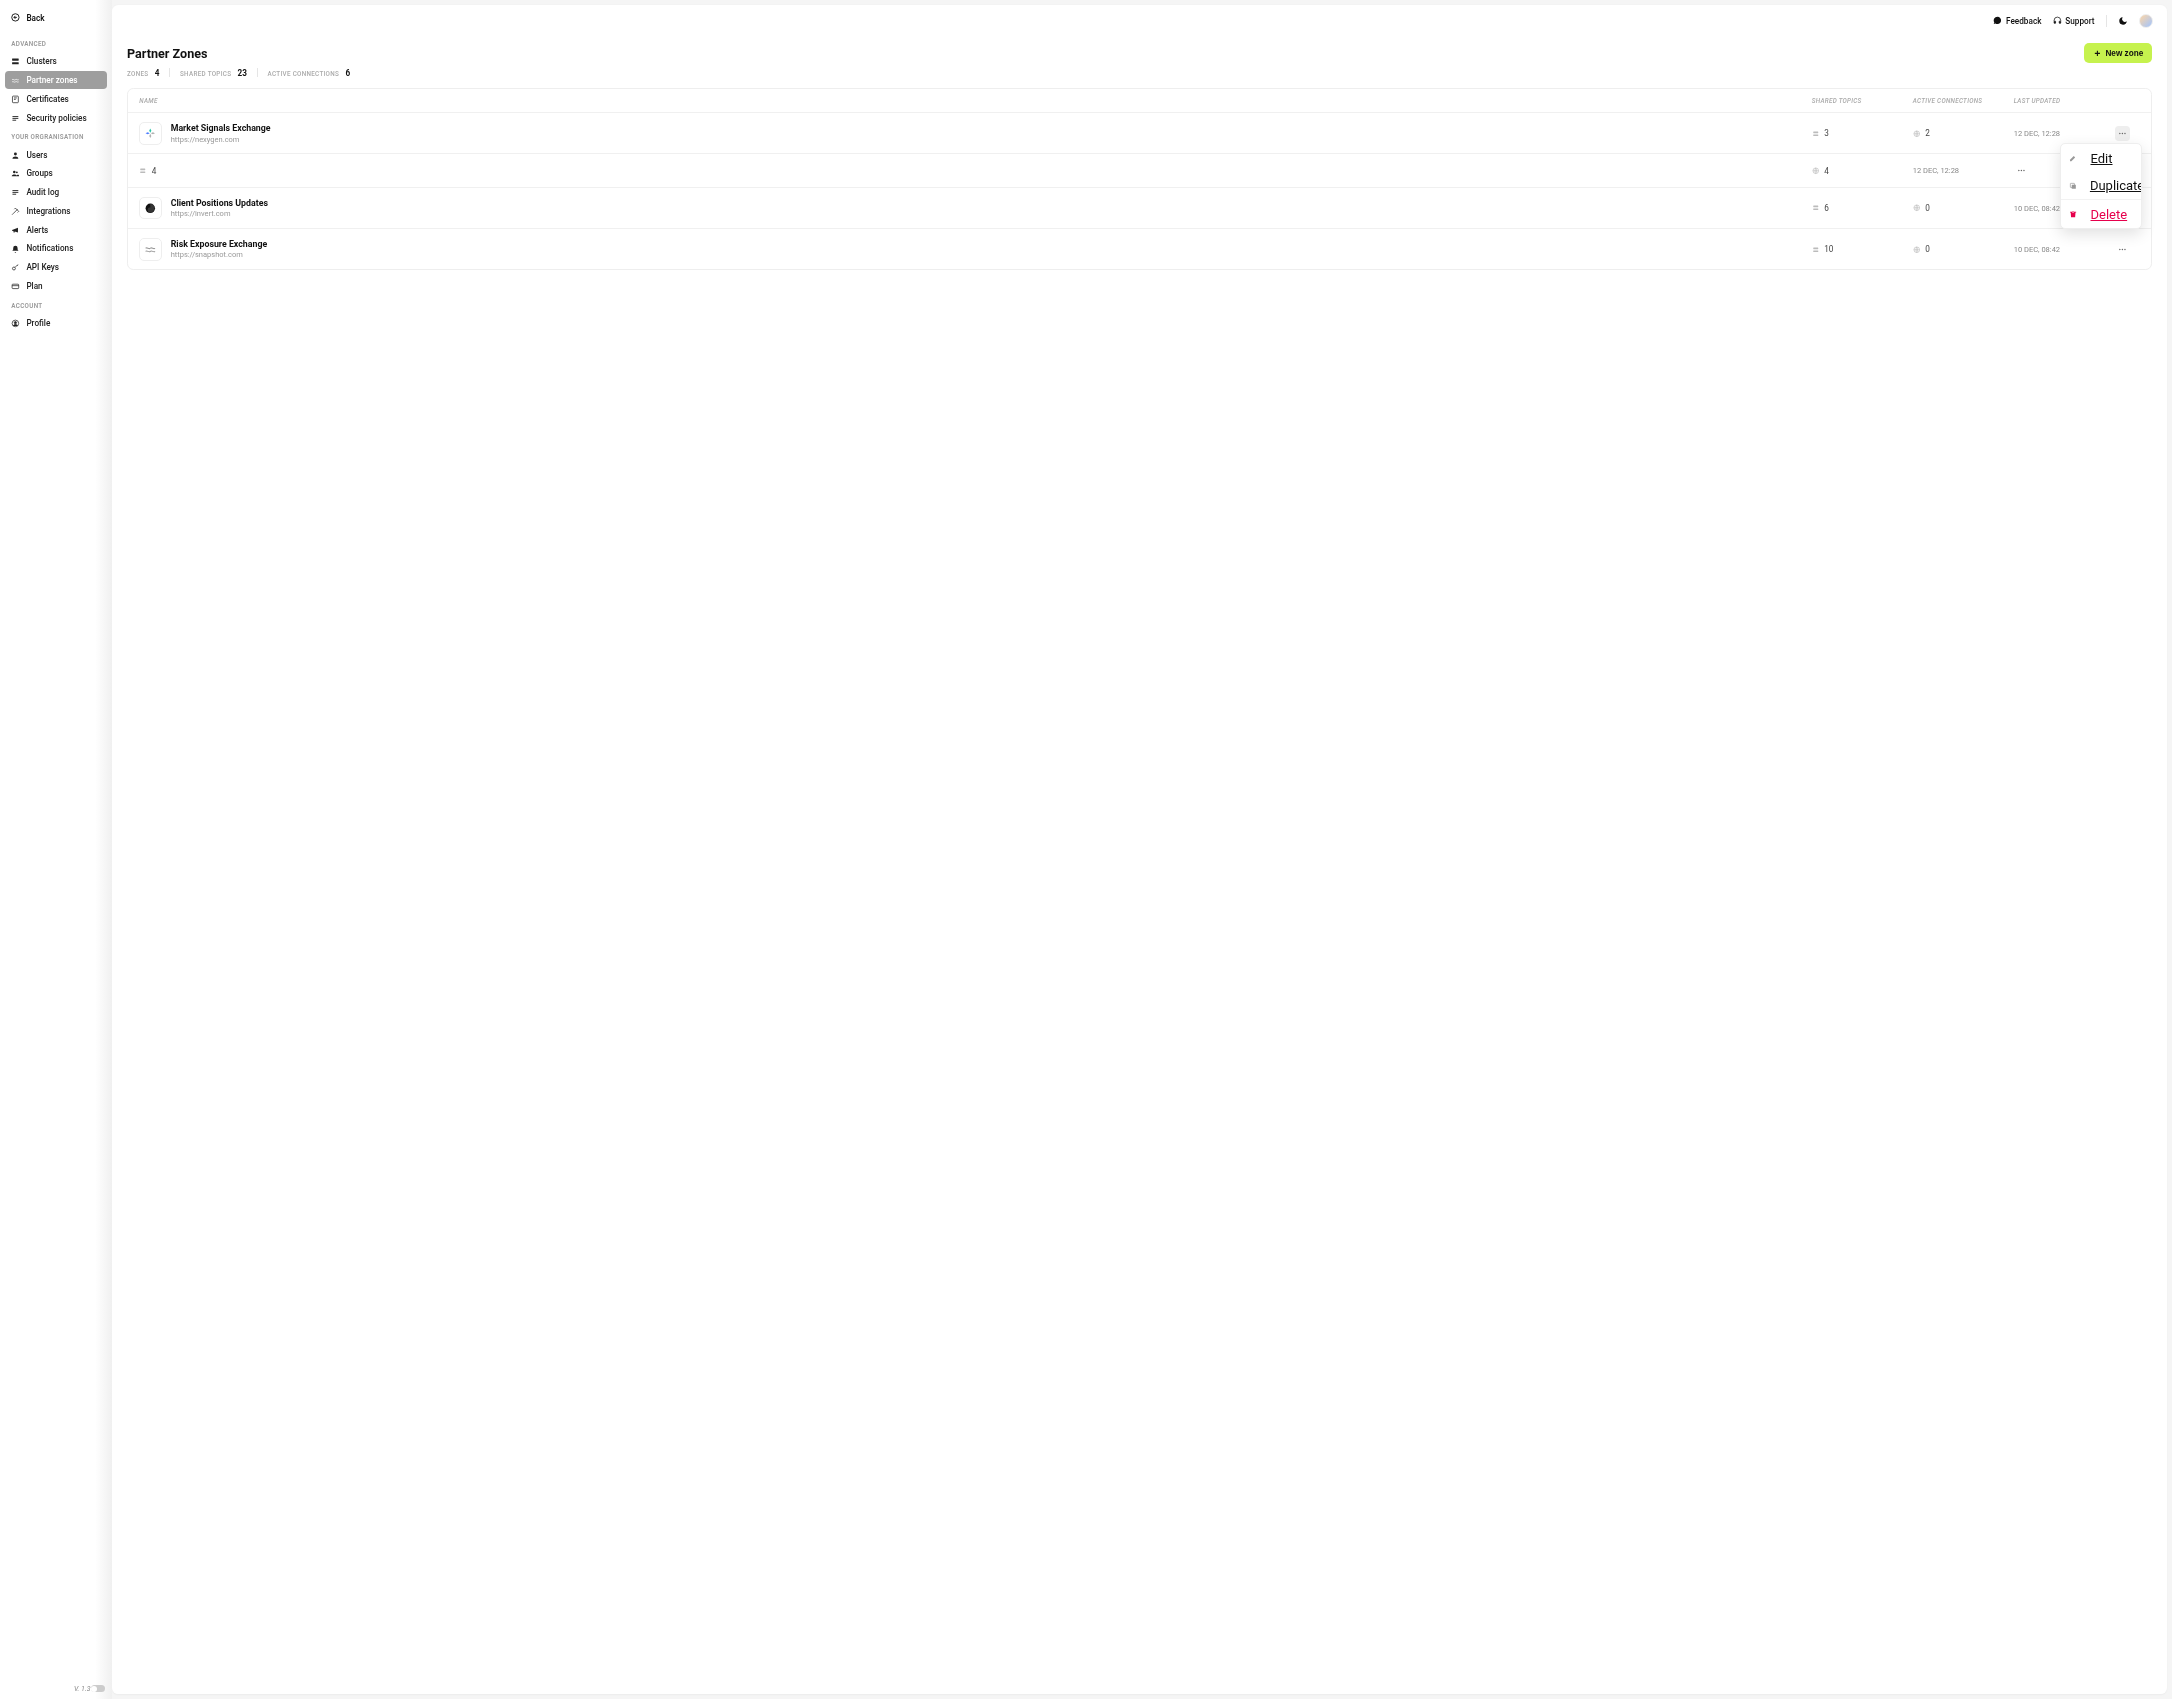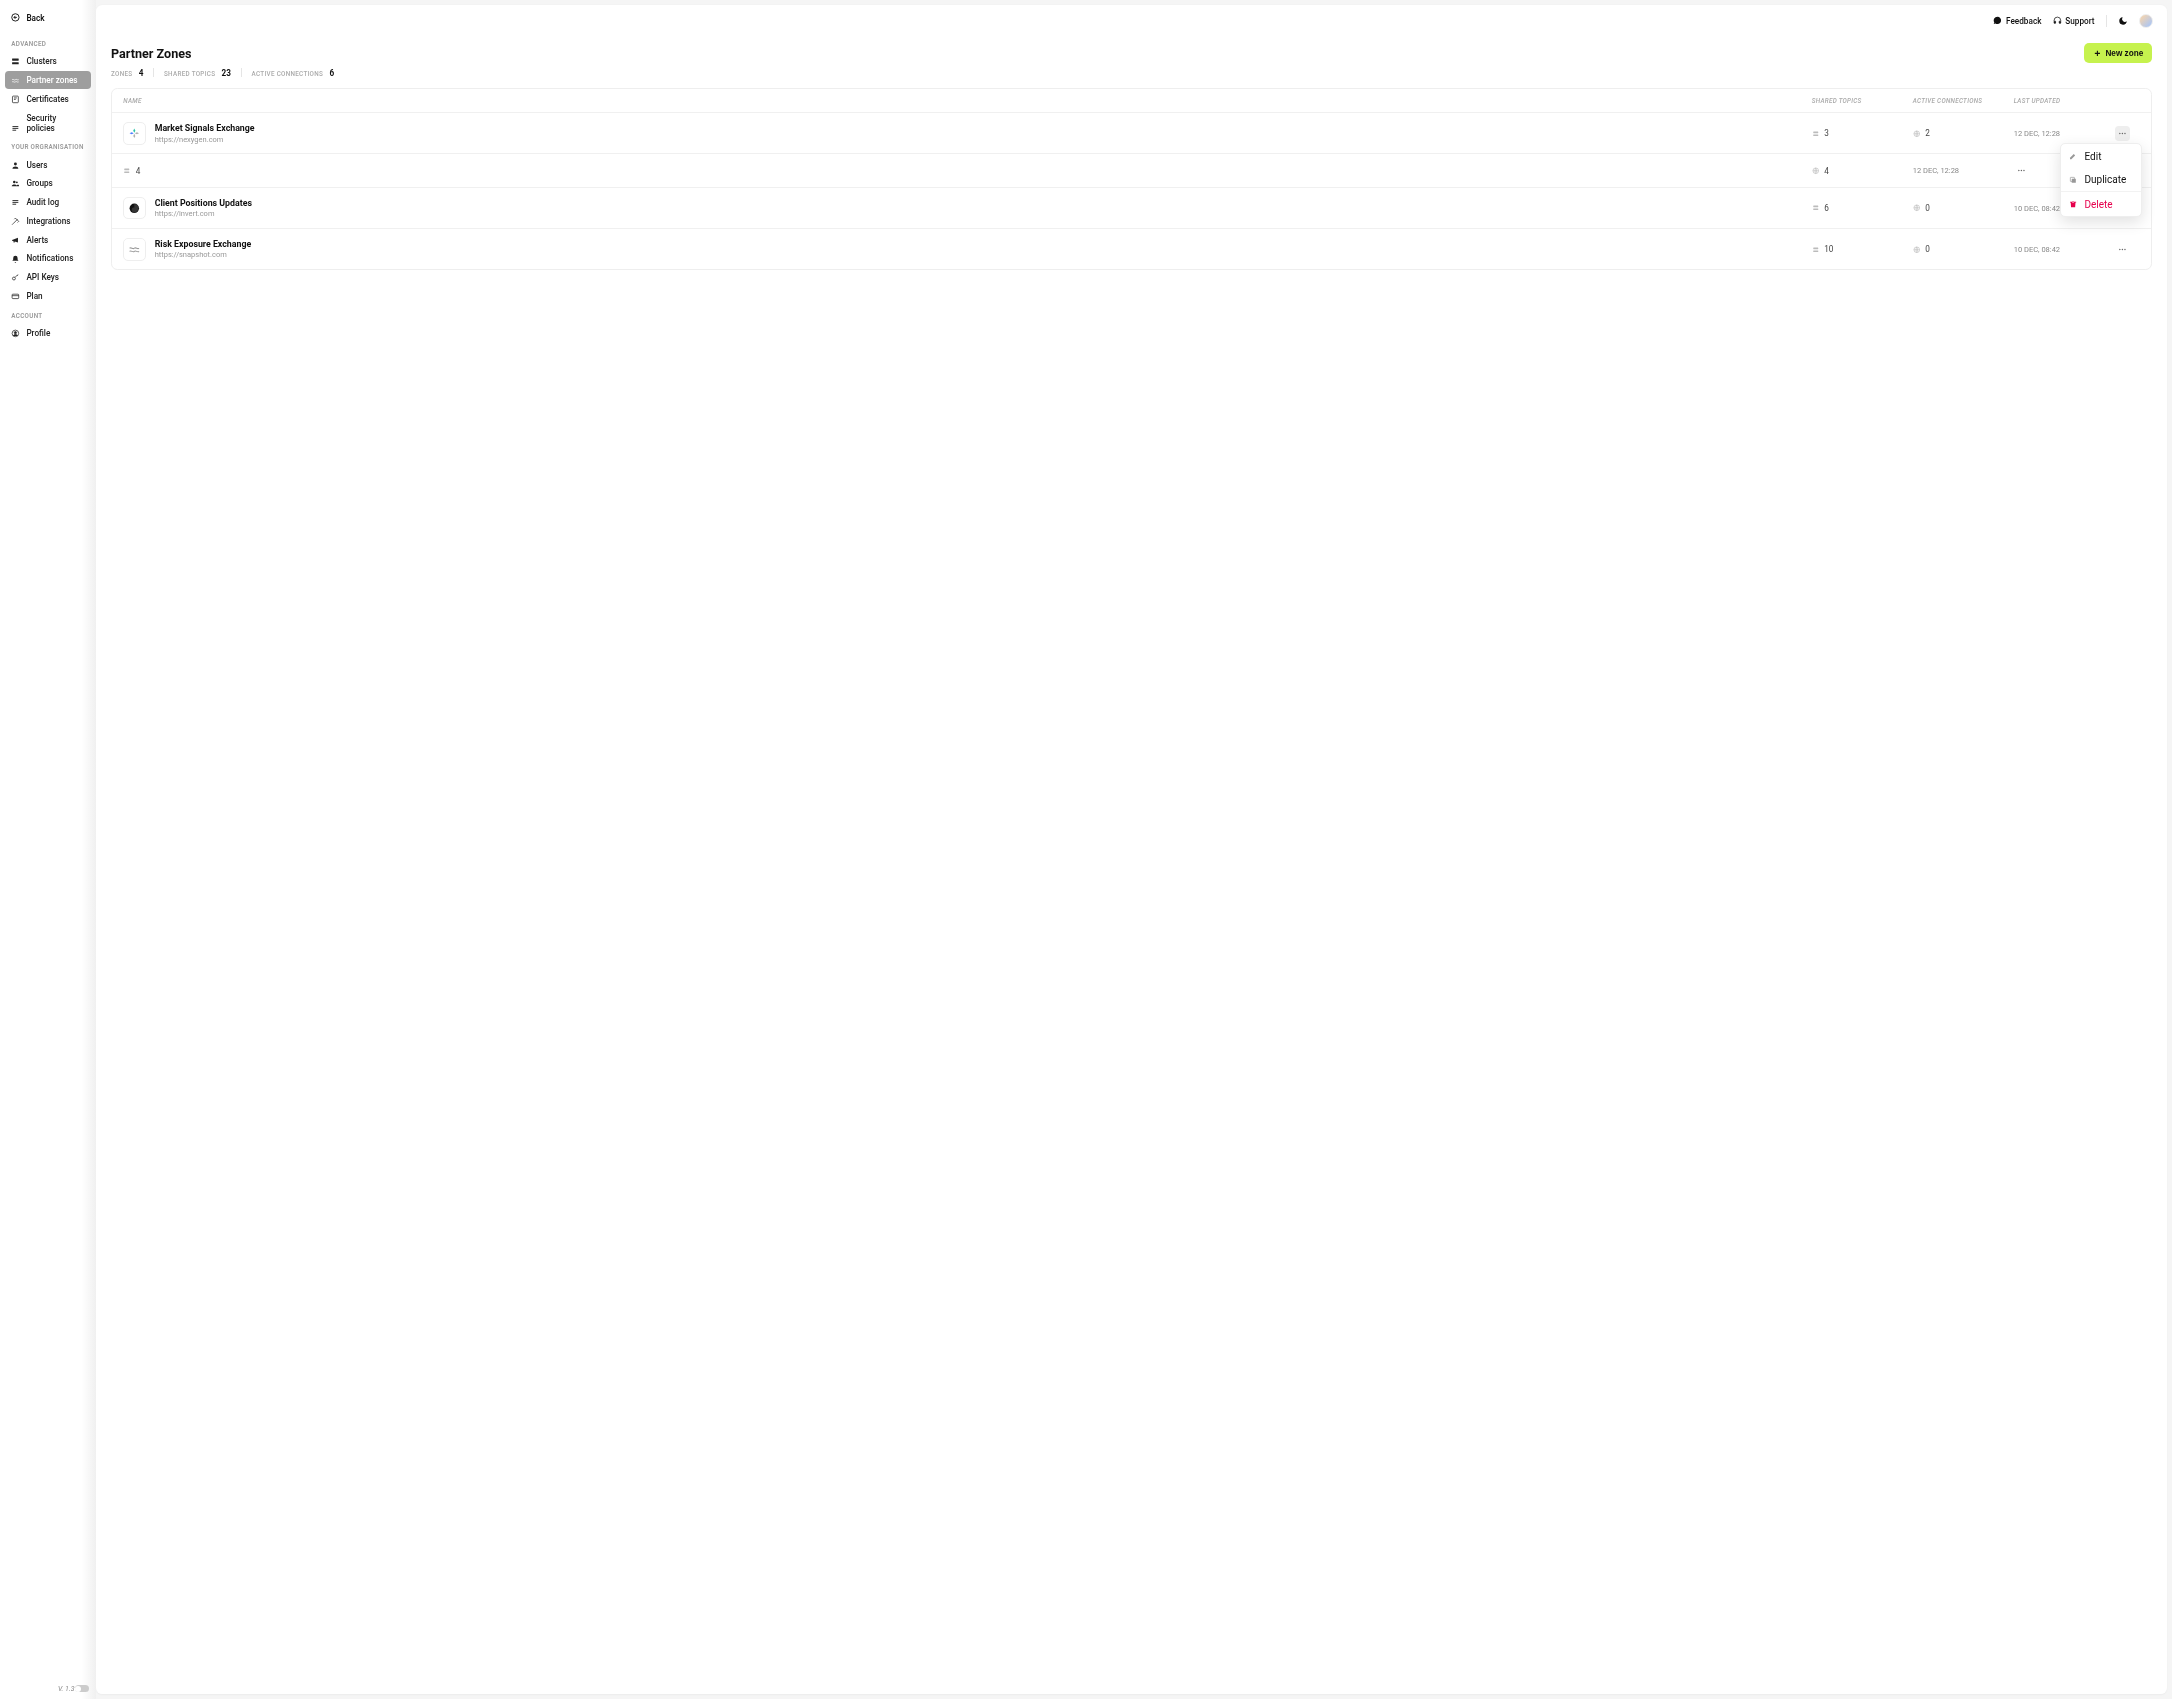--- a/index.html
+++ b/index.html
@@ -6,21 +6,21 @@
 body {
   font-family: -apple-system, BlinkMacSystemFont, "Segoe UI", Roboto, Helvetica, Arial, sans-serif;
   background: #f5f5f5;
   color: #111;
   display: flex;
   height: 100vh;
   overflow: hidden;
 }
 
 .sidebar {
-  width: 96px;
+  width: 112px;
   background: linear-gradient(to right, #fff 0%, #fff 85%, #f0f0f0 100%);
   display: flex;
   flex-direction: column;
   padding-top: 7.5px;
   position: relative;
 }
 .sidebar-inner { flex: 1; overflow-y: auto; padding: 0 5px; }
 .back-link {
   display: flex; align-items: center; gap: 6.3px;
   padding: 5px 6.3px; margin-bottom: 6.3px;
@@ -107,22 +107,22 @@
   border-radius: 3.8px; cursor: pointer; color: #666;
 }
 .row-menu-btn.open { background: #eee; }
 
 .dropdown {
   position: absolute; right: 8.8px; top: 30px; width: 82px;
   background: #fff; border: 0.6px solid #eee; border-radius: 5px;
   box-shadow: 0 5px 15px rgba(0,0,0,0.12); z-index: 10; overflow: hidden;
 }
 .dropdown-item {
-  display: flex; align-items: center; gap: 7px; padding: 6.3px 7.5px;
-  font-size: 10px; cursor: pointer;
+  display: flex; align-items: center; gap: 13px; padding: 6.3px 7.5px;
+  font-size: 13px; cursor: pointer; text-decoration: underline;
 }
 .dropdown-item.delete { color: #e6004c; border-top: 0.6px solid #f2f2f2; }
 .dropdown-item .dd-icon { width: 8.8px; display: flex; align-items: center; justify-content: center; color: #999; }
 .dropdown-item.delete .dd-icon { color: #e6004c; }
 svg { display: block; }
 </style>
 </head>
 <body>
 
 <aside class="sidebar">

